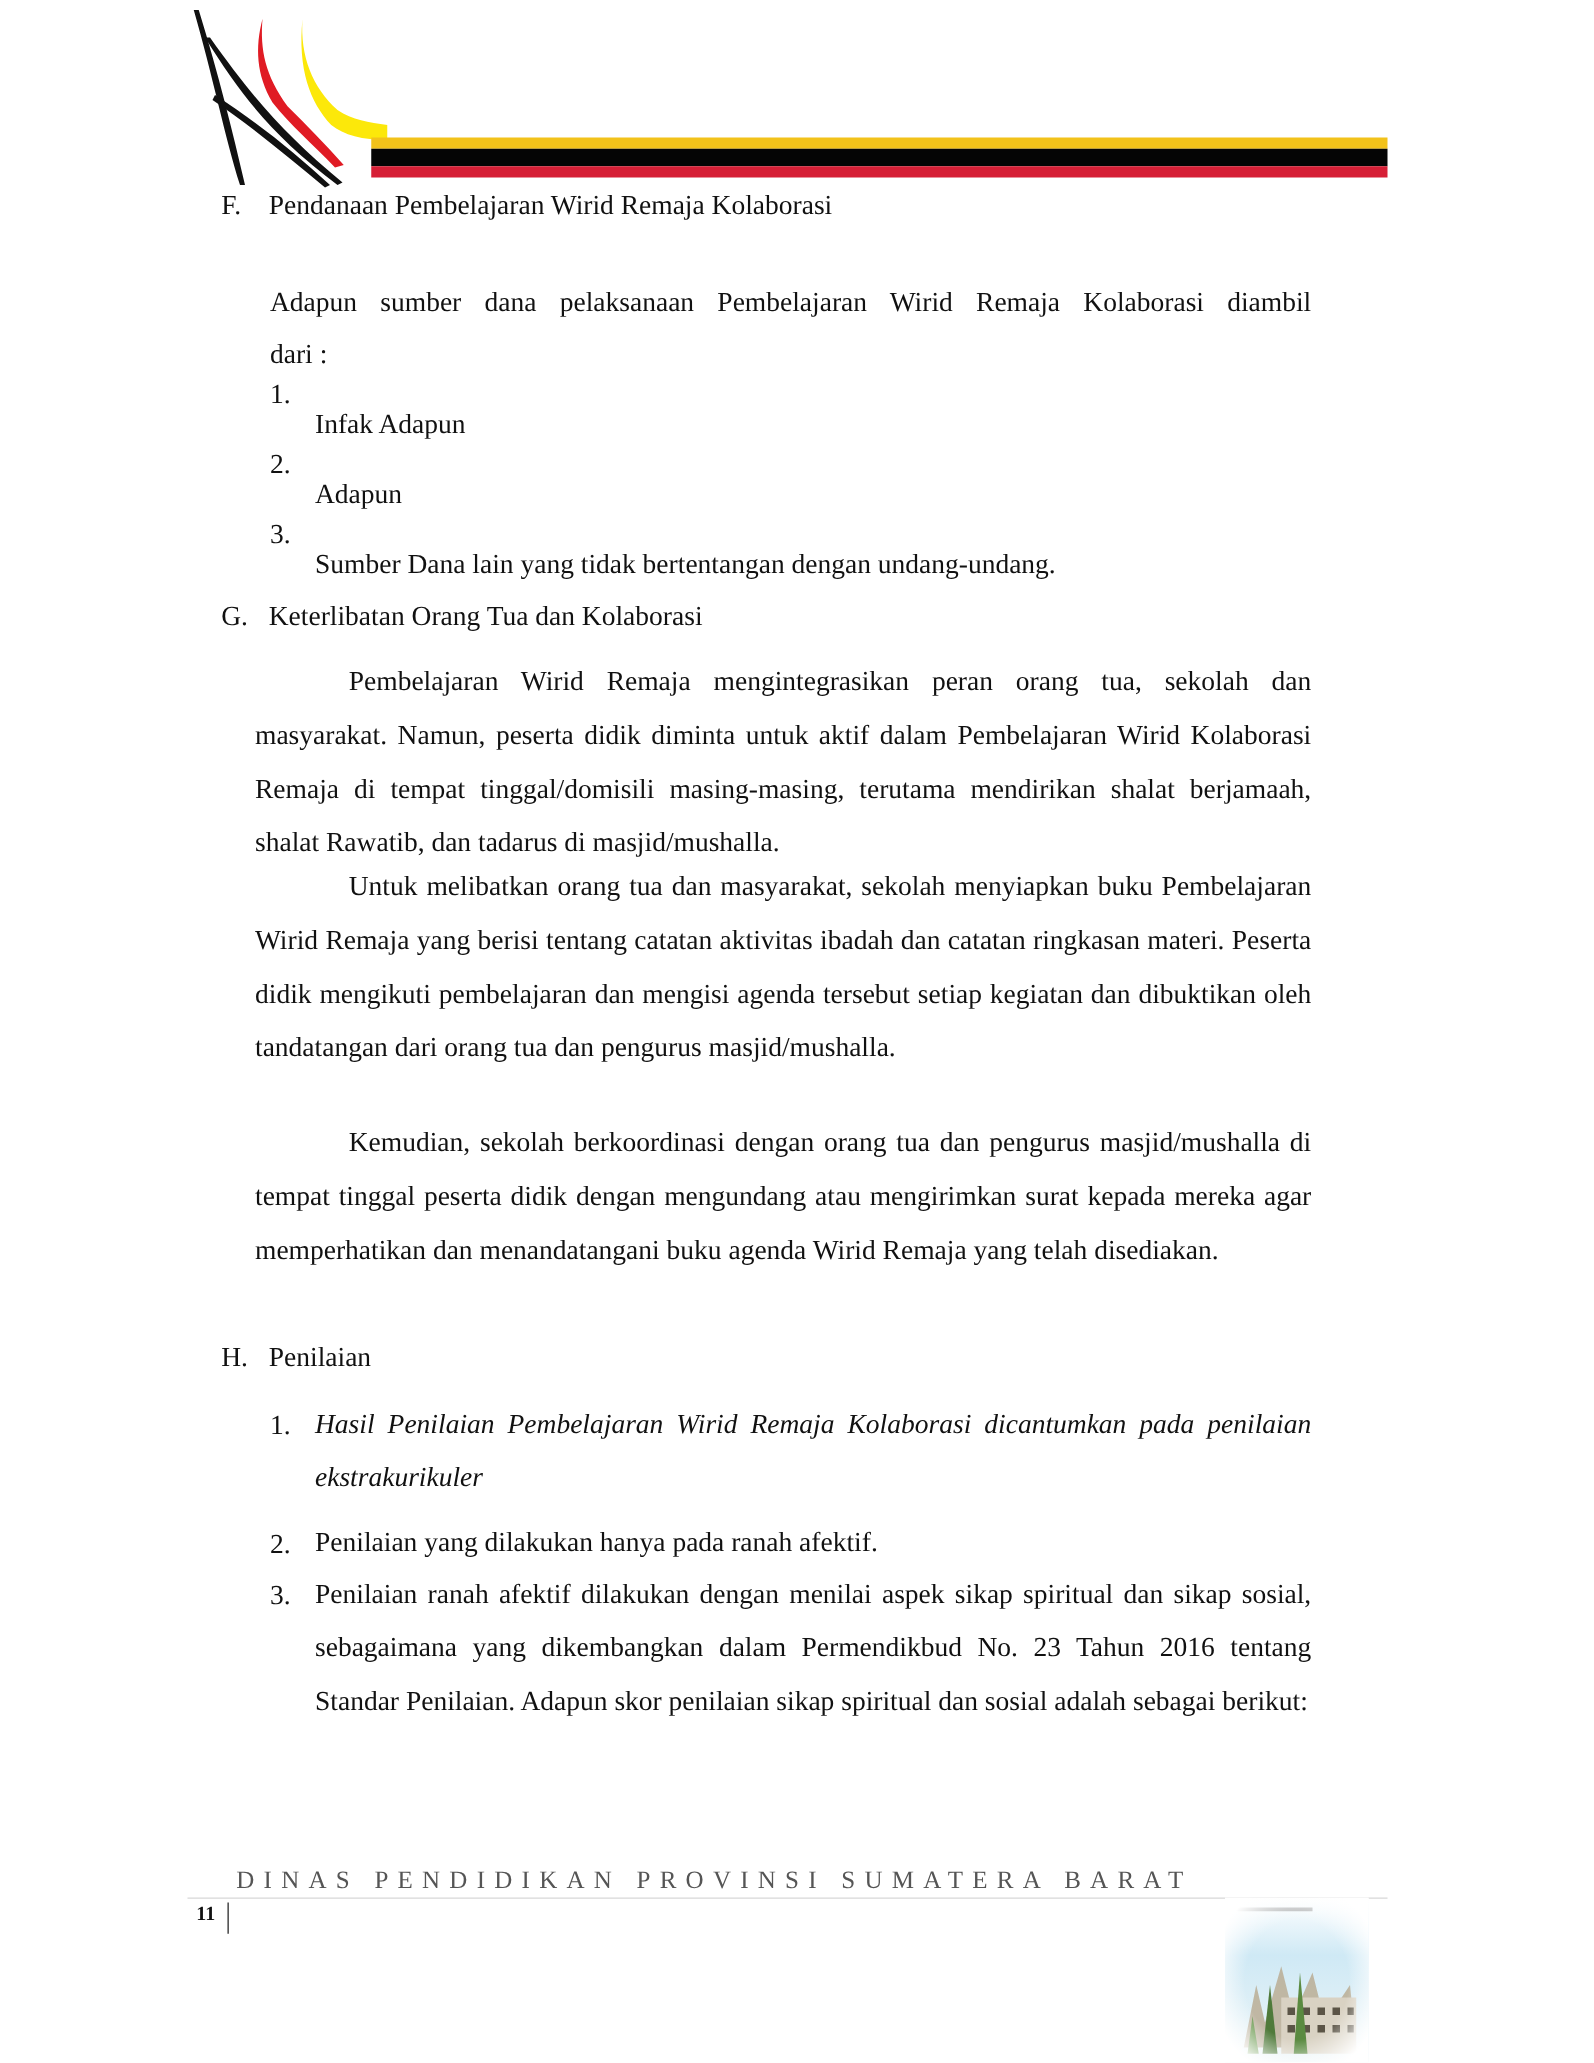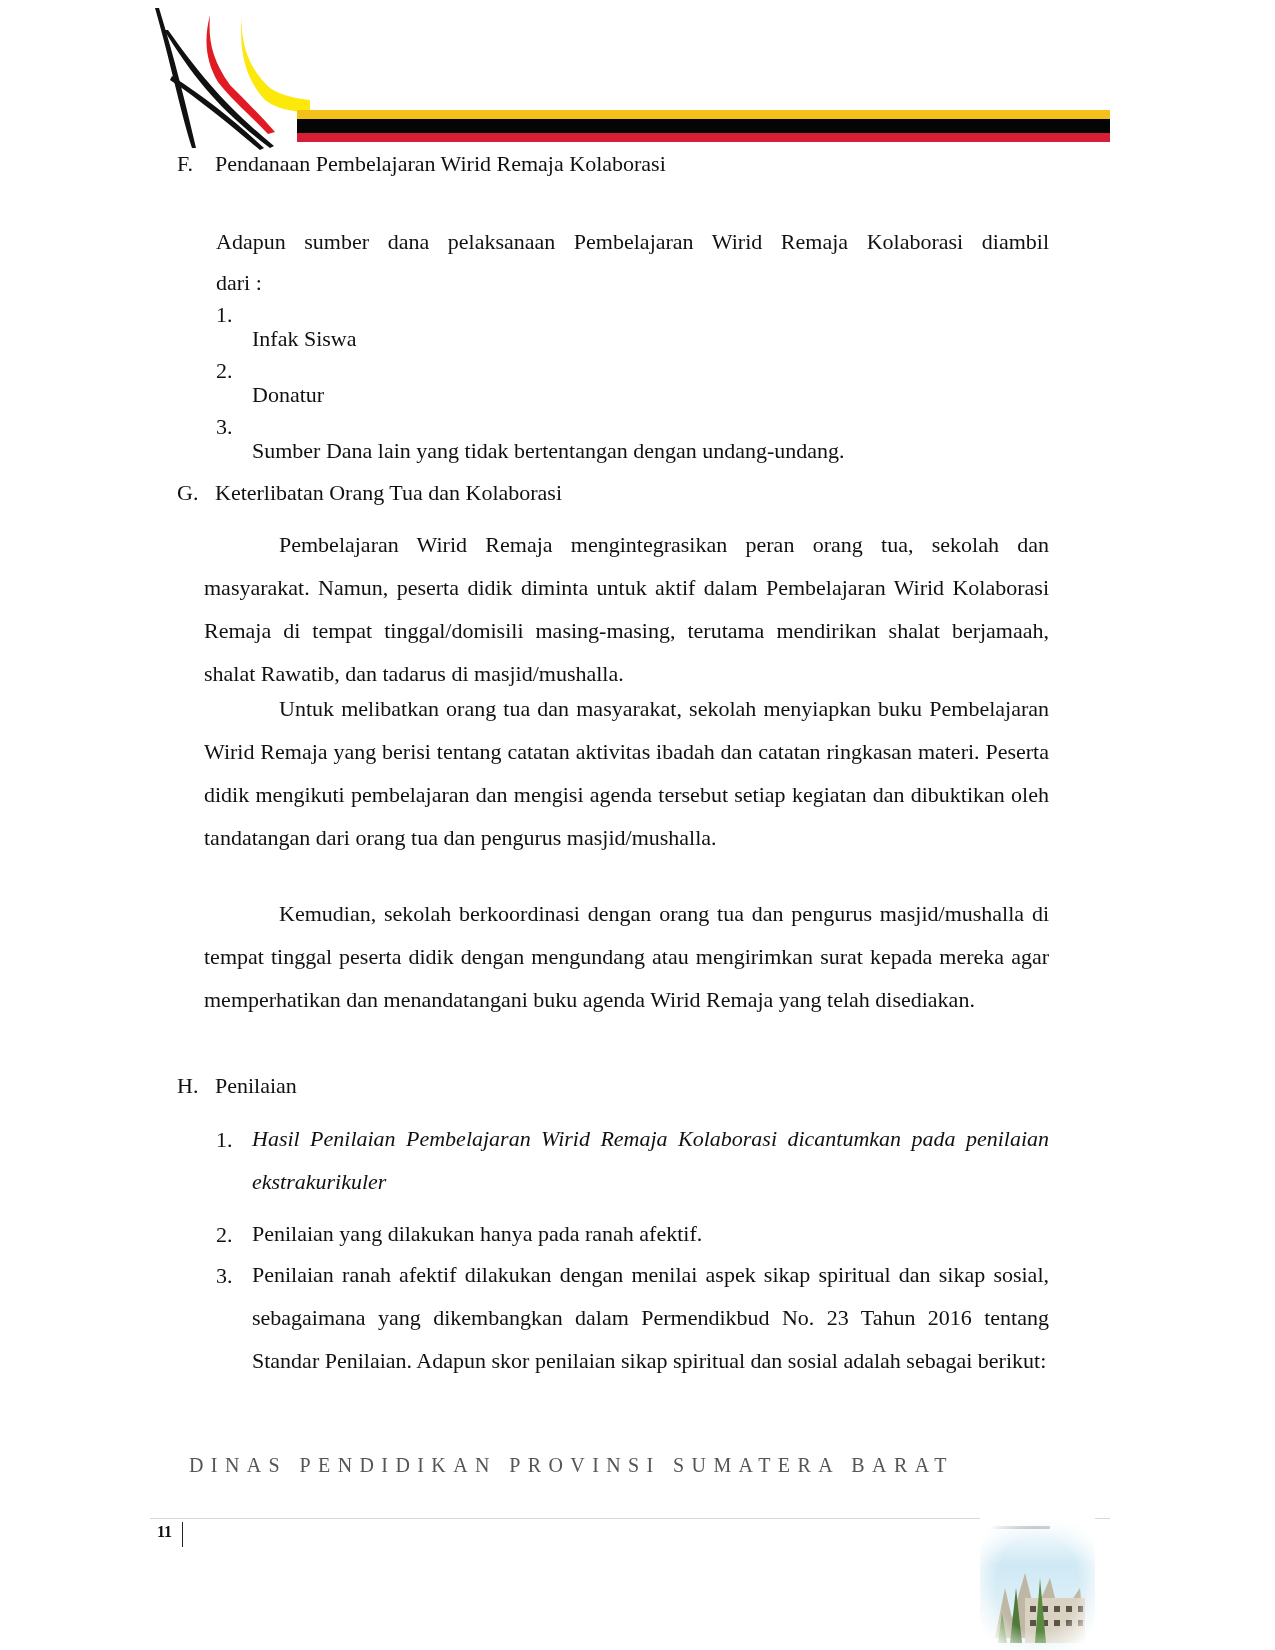--- a/index.html
+++ b/index.html
@@ -21,21 +21,21 @@
   .h .letter { display: inline-block; width: 38px; }
   .p { position: absolute; font-size: 22px; line-height: 43px; text-align: justify; text-align-last: left; }
   .line { position: absolute; font-size: 22px; white-space: nowrap; margin-top: 24px; }
   .just { text-align: justify; text-align-last: justify; white-space: normal; }
   .num { position: absolute; font-size: 22px; }
 
   
   .footer-rule { position: absolute; left: 150px; top: 1518px; width: 960px; height: 1px; background: #d8d8d8; }
   .footer-page { position: absolute; left: 157px; top: 1523px; font-weight: bold; font-size: 16px; }
   .footer-bar { position: absolute; left: 182px; top: 1522px; width: 1px; height: 25px; background: #222; }
-  .footer-title { position: absolute; left: 189px; top: 1454px; font-size: 20px; letter-spacing: 7.4px; color: #555; }
+  .footer-title { position: absolute; left: 189px; top: 1493px; font-size: 20px; letter-spacing: 7.4px; color: #555; }
   .footer-photo { position: absolute; left: 980px; top: 1518px; width: 115px; height: 132px; }
 </style>
 </head>
 <body>
 
 <div class="header">
   <svg width="160" height="160" viewBox="0 0 160 160">
 
     <path d="M5 8 C20 60, 30 110, 42 148 L46 148 C36 105, 25 60, 9 8 Z" fill="#111"></path>
     <path d="M14 30 C45 80, 70 110, 120 148 L124 146 C78 108, 52 78, 18 30 Z" fill="#111"></path>
@@ -54,23 +54,23 @@
 
 <div class="content">
 
   <div class="h" style="top:151px;">
     <span class="letter">F.</span><span>Pendanaan Pembelajaran Wirid Remaja Kolaborasi</span>
   </div>
   <div class="line just" style="left:216px; top:205px; width:833px;">Adapun sumber dana pelaksanaan Pembelajaran Wirid Remaja Kolaborasi  diambil</div>
   <div class="line" style="left:216px; top:246px;">dari :</div>
 
   <div class="num" style="left:216px; top:302px;">1.</div>
-  <div class="line" style="left:252px; top:302px;">Infak Siswa</div>
+  <div class="line" style="left:252px; top:302px;">Infak Adapun</div>
   <div class="num" style="left:216px; top:358px;">2.</div>
-  <div class="line" style="left:252px; top:358px;">Donatur</div>
+  <div class="line" style="left:252px; top:358px;">Adapun</div>
   <div class="num" style="left:216px; top:414px;">3.</div>
   <div class="line" style="left:252px; top:414px;">Sumber Dana lain yang tidak bertentangan dengan undang-undang.</div>
 
   <div class="h" style="top:480px;">
     <span class="letter">G.</span><span>Keterlibatan Orang Tua dan Kolaborasi</span>
   </div>
   <div class="p" style="left:204px; top:523px; width:845px; text-indent:75px;">Pembelajaran Wirid Remaja mengintegrasikan peran orang tua, sekolah dan masyarakat. Namun, peserta didik diminta untuk aktif dalam Pembelajaran Wirid Kolaborasi Remaja di tempat tinggal/domisili masing-masing, terutama mendirikan shalat berjamaah, shalat Rawatib, dan tadarus di masjid/mushalla.</div>
   <div class="p" style="left:204px; top:687px; width:845px; text-indent:75px;">Untuk melibatkan orang tua dan masyarakat, sekolah menyiapkan buku Pembelajaran Wirid Remaja yang berisi tentang catatan aktivitas ibadah dan catatan ringkasan materi. Peserta didik mengikuti pembelajaran dan mengisi agenda tersebut setiap kegiatan dan dibuktikan oleh tandatangan dari orang tua dan pengurus masjid/mushalla.</div>
   <div class="p" style="left:204px; top:892px; width:845px; text-indent:75px;">Kemudian, sekolah berkoordinasi dengan orang tua dan pengurus masjid/mushalla di tempat tinggal peserta didik dengan mengundang atau mengirimkan surat kepada mereka agar memperhatikan dan menandatangani buku agenda Wirid Remaja yang telah disediakan.</div>
 

